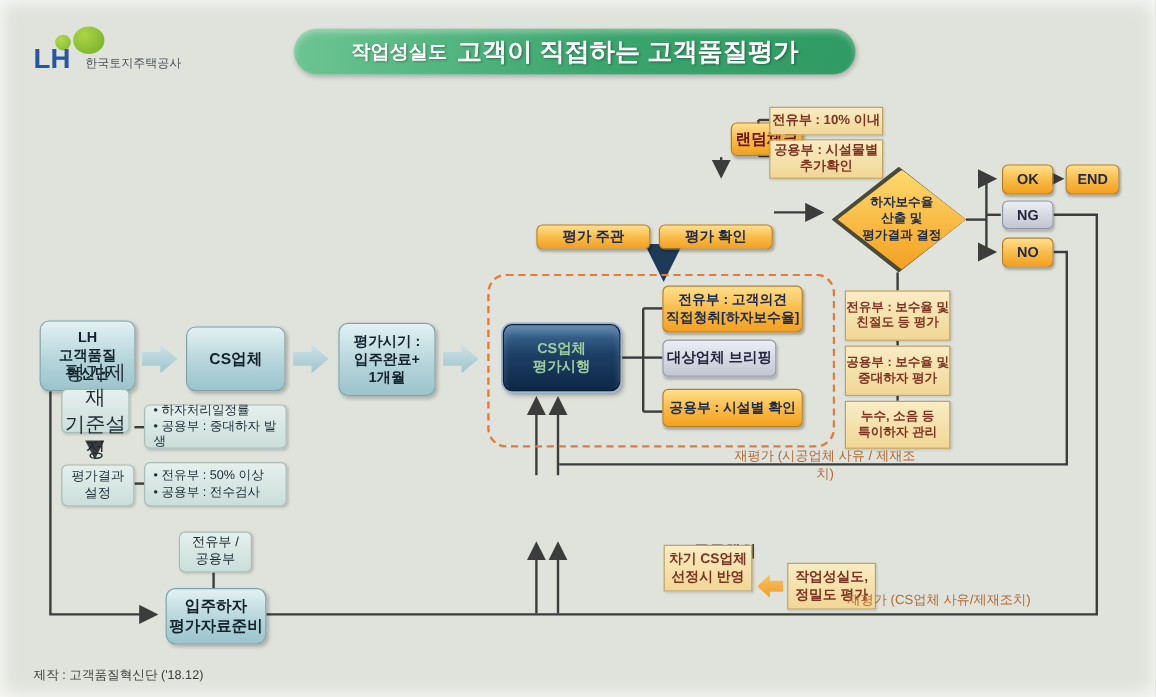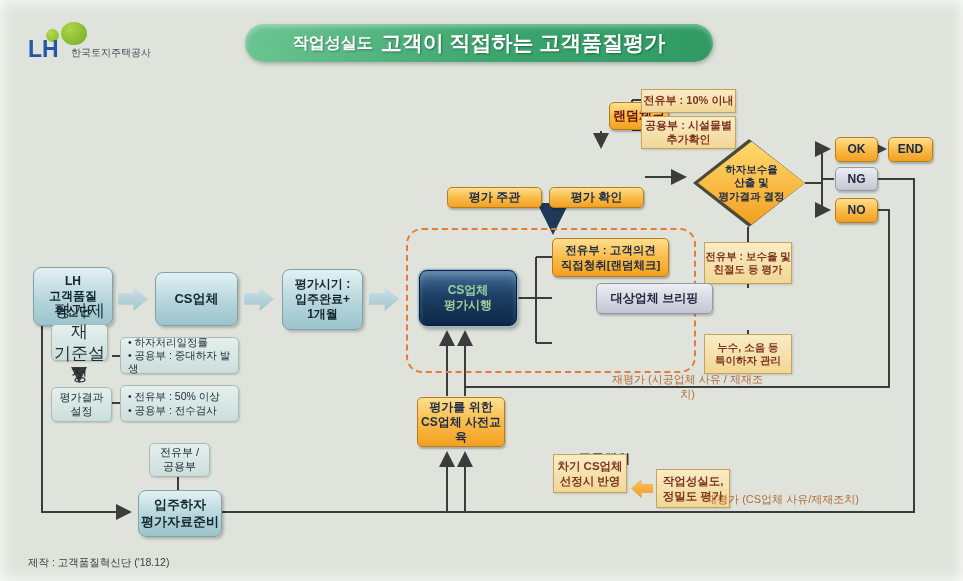--- a/index.html
+++ b/index.html
@@ -168,56 +168,57 @@
 평가결과 결정</div>
   </div>
 
   <div class="box orange" style="left:835px;top:137px;width:43px;height:25px;font-size:12px;">OK</div>
   <div class="box orange" style="left:888px;top:137px;width:45px;height:25px;font-size:12px;">END</div>
   <div class="box gray" style="left:835px;top:167px;width:43px;height:24px;font-size:12px;">NG</div>
   <div class="box orange" style="left:835px;top:198px;width:43px;height:25px;font-size:12px;">NO</div>
 
   <div class="box tan" style="left:704px;top:242px;width:88px;height:42px;font-size:10.5px;">전유부 : 보수율 및
 친절도 등 평가</div>
+  <div class="box tan" style="left:704px;top:288px;width:88px;height:42px;font-size:10.5px;">공용부 : 보수율 및
+중대하자 평가</div>
   <div class="box tan" style="left:704px;top:334px;width:88px;height:40px;font-size:10.5px;">누수, 소음 등
 특이하자 관리</div>
 
   <div class="box teal" style="left:33px;top:267px;width:80px;height:59px;font-size:12px;">LH
 고객품질
 혁신단</div>
   <div class="flowarr" style="left:118px;top:286px;width:30px;height:26px;"></div>
   <div class="box teal" style="left:155px;top:272px;width:83px;height:54px;font-size:13px;">CS업체</div>
   <div class="flowarr" style="left:244px;top:286px;width:30px;height:26px;"></div>
   <div class="box teal" style="left:282px;top:269px;width:81px;height:61px;font-size:12px;">평가시기 :
 입주완료+
 1개월</div>
   <div class="flowarr" style="left:369px;top:286px;width:30px;height:26px;"></div>
 
   <div class="dashedbox" style="left:406px;top:228px;width:286px;height:141px;"></div>
   <div class="box navy" style="left:419px;top:270px;width:98px;height:56px;font-size:12px;color:#9ecf9b;">CS업체
 평가시행</div>
   <div class="box orange" style="left:552px;top:238px;width:117px;height:39px;font-size:11.5px;">전유부 : 고객의견
-직접청취[랜덤체크]</div>
-  <div class="box gray" style="left:552px;top:283px;width:117px;height:31px;font-size:12px;margin-left:44px;">대상업체 브리핑</div>
+직접청취[하자보수율]</div>
+  <div class="box gray" style="left:552px;top:283px;width:95px;height:31px;font-size:12px;">대상업체 브리핑</div>
+  <div class="box orange" style="left:552px;top:324px;width:117px;height:32px;font-size:11.5px;">공용부 : 시설별 확인</div>
 
   <div class="box lightteal" style="left:51px;top:324px;width:57px;height:37px;font-size:17px;">평가제재
 기준설정</div>
   <div class="box lightteal" style="left:120px;top:337px;width:119px;height:37px;font-size:10.5px;justify-content:flex-start;text-align:left;padding-left:7px;">• 하자처리일정률
 • 공용부 : 중대하자 발생</div>
   <div class="box lightteal" style="left:51px;top:387px;width:61px;height:35px;font-size:11px;">평가결과
 설정</div>
   <div class="box lightteal" style="left:120px;top:385px;width:119px;height:37px;font-size:10.5px;justify-content:flex-start;text-align:left;padding-left:7px;">• 전유부 : 50% 이상
 • 공용부 : 전수검사</div>
   <div class="box lightteal" style="left:149px;top:443px;width:61px;height:34px;font-size:11px;">전유부 /
 공용부</div>
   <div class="box teal" style="left:138px;top:490px;width:84px;height:47px;font-size:13px;">입주하자
 평가자료준비</div>
 
-  <div class="box orange" style="left:417px;top:397px;width:88px;height:50px;font-size:12px;">평가를 위한
-CS업체 사전교육</div>
 
   <div class="lbl" style="left:570px;top:450px;font-size:13px;color:#3a3a3a;font-weight:bold;">• 공문행위</div>
   <div class="box tan" style="left:553px;top:454px;width:74px;height:39px;font-size:11.5px;">차기 CS업체
 선정시 반영</div>
   <div class="flowarr-left" style="left:631px;top:478px;width:22px;height:21px;"></div>
   <div class="box tan" style="left:656px;top:469px;width:74px;height:39px;font-size:11.5px;">작업성실도,
 정밀도 평가</div>
 
   <div class="lbl note-label" style="left:605px;top:372px;width:165px;">재평가 (시공업체 사유 / 제재조치)</div>
   <div class="lbl note-label" style="left:700px;top:492px;width:165px;">재평가 (CS업체 사유/제재조치)</div>

